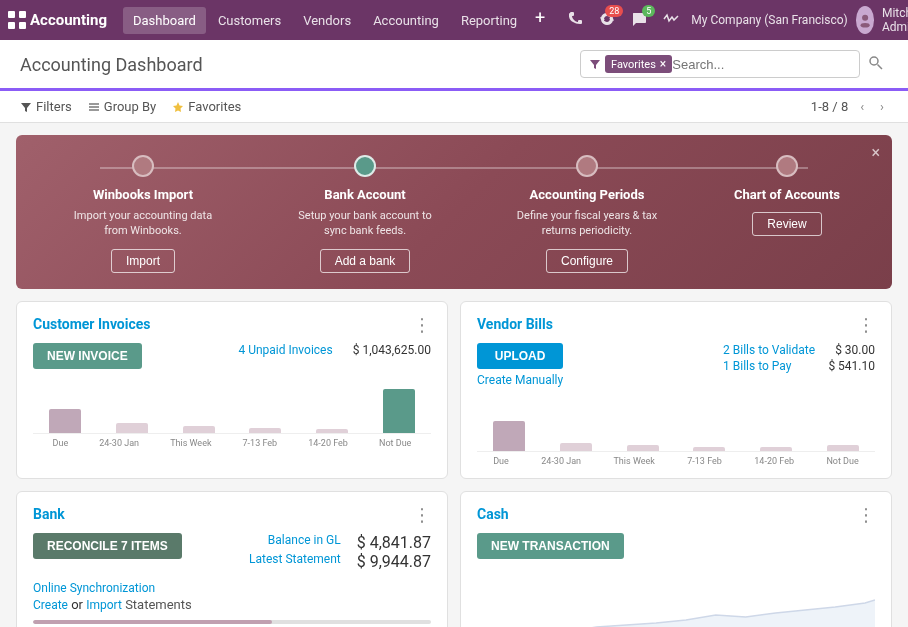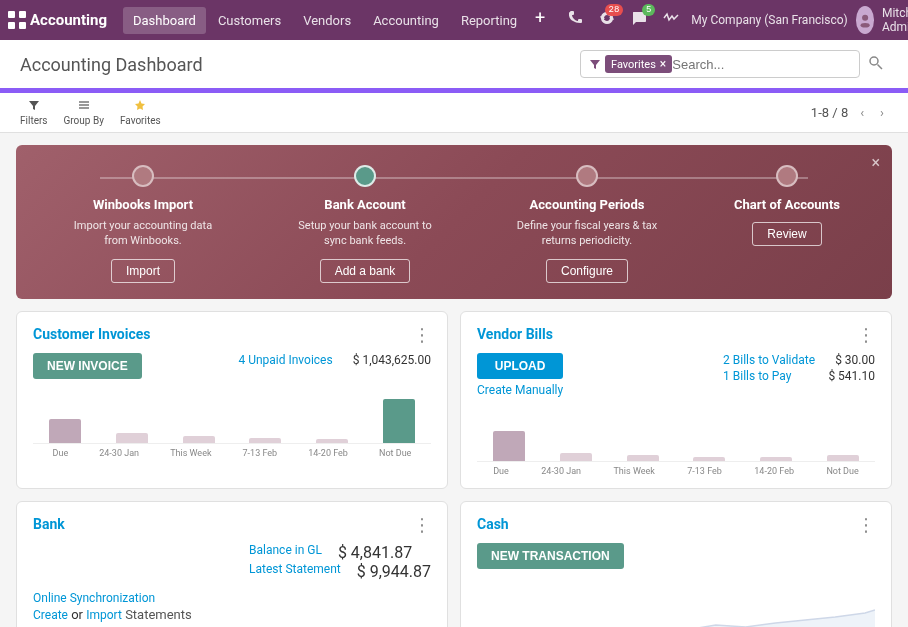--- a/index.html
+++ b/index.html
@@ -51,21 +51,20 @@
       align-items: center;
       gap: 8px;
       margin-left: 8px;
     }
     .top-nav .icon-btn {
       color: rgba(255,255,255,0.85);
       cursor: pointer;
       padding: 4px;
       font-size: 14px;
       position: relative;
-      font-family: Liberation Mono, monospace;
     }
     .badge {
       background: #e84e4e;
       color: white;
       font-size: 9px;
       border-radius: 8px;
       padding: 1px 4px;
       position: absolute;
       top: -2px;
       right: -4px;
@@ -85,21 +84,21 @@
     }
     .top-nav .user-name {
       color: rgba(255,255,255,0.85);
       font-size: 12px;
     }
 
     
     .page-header {
       background: white;
       padding: 10px 20px;
-      border-bottom: 5px solid #8b5cf6;
+      border-bottom: 3px solid #8b5cf6;
       display: flex;
       align-items: center;
       justify-content: space-between;
     }
     .page-title {
       font-size: 18px;
       color: #555;
     }
     .search-area {
       display: flex;
@@ -152,22 +151,21 @@
       display: flex;
       gap: 16px;
       align-items: center;
     }
     .toolbar-btn {
       color: #555;
       cursor: pointer;
       display: flex;
       align-items: center;
       gap: 4px;
-      font-size: 10px;
-      flex-direction: column;
+      font-size: 13px;
     }
     .toolbar-right {
       color: #555;
       font-size: 13px;
       display: flex;
       align-items: center;
       gap: 8px;
     }
     .nav-arrow {
       cursor: pointer;
@@ -635,22 +633,23 @@
     </div>
   </div>
 
   <div class="card">
     <div class="card-header">
       <span class="card-title">Bank</span>
       <span class="card-menu">⋮</span>
     </div>
     <div class="card-body">
       <div class="card-actions">
+        <button class="btn-primary" style="background:#5a7a6a;">RECONCILE 7 ITEMS</button>
         <div class="bank-stats">
-          <div style="display:flex; justify-content:flex-start; gap:16px;">
+          <div style="display:flex; justify-content:flex-end; gap:16px;">
             <span class="bank-stat-label link">Balance in GL</span>
             <span class="bank-stat-value">$ 4,841.87</span>
           </div>
           <div style="display:flex; gap:16px;">
             <span class="bank-stat-label">Latest Statement</span>
             <span class="bank-stat-value">$ 9,944.87</span>
           </div>
         </div>
       </div>
       <div class="card-links">

